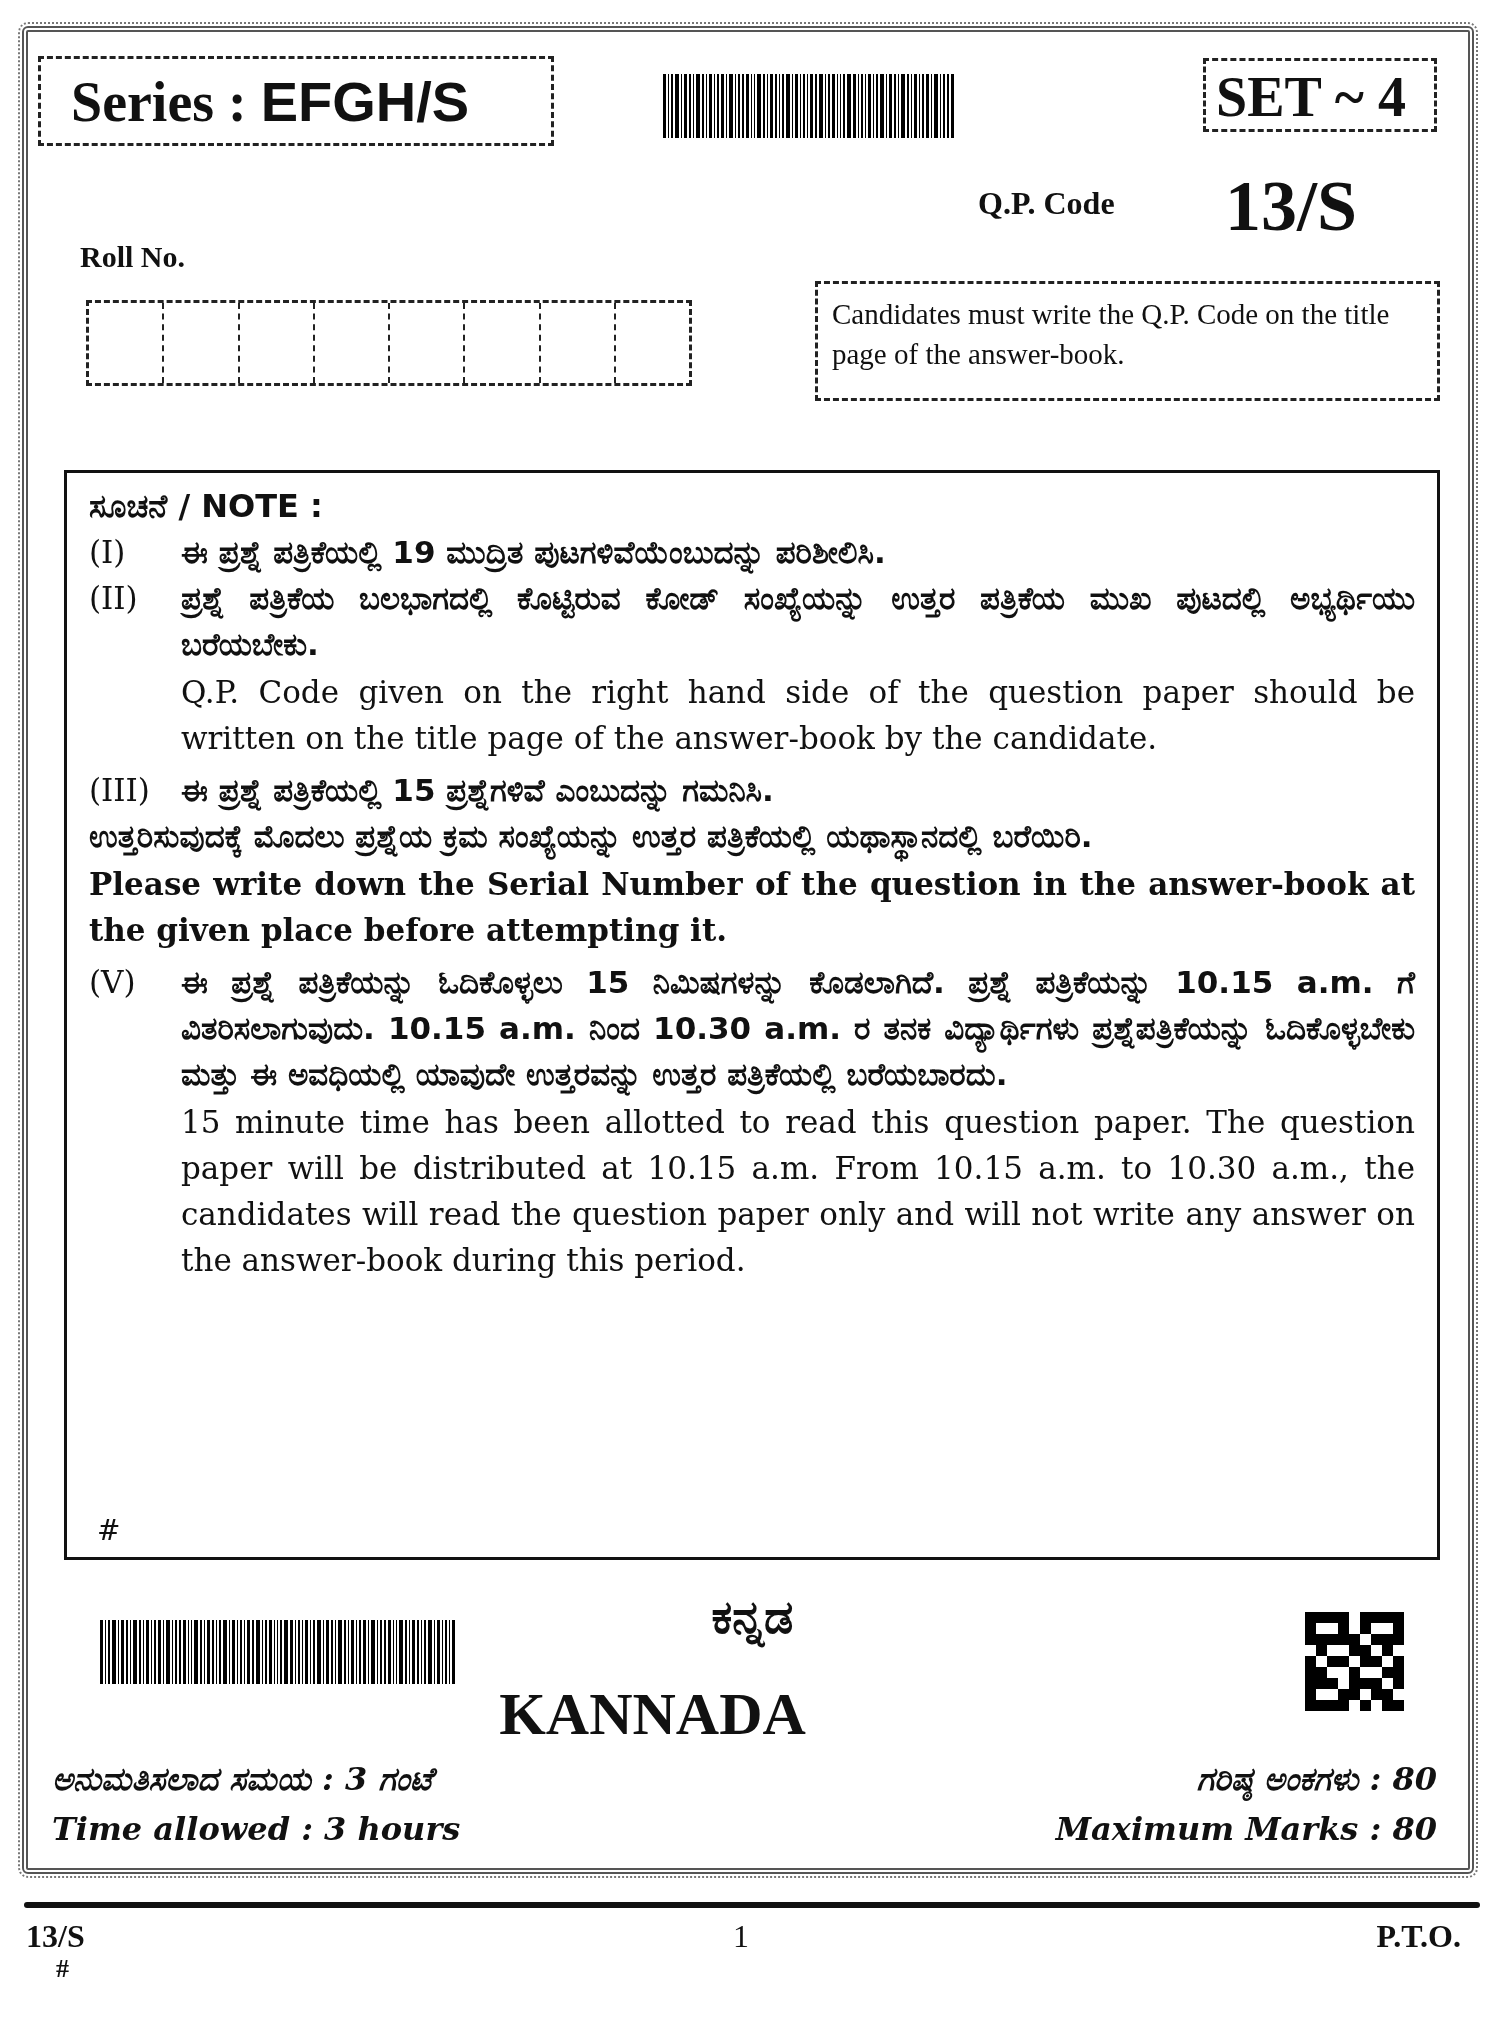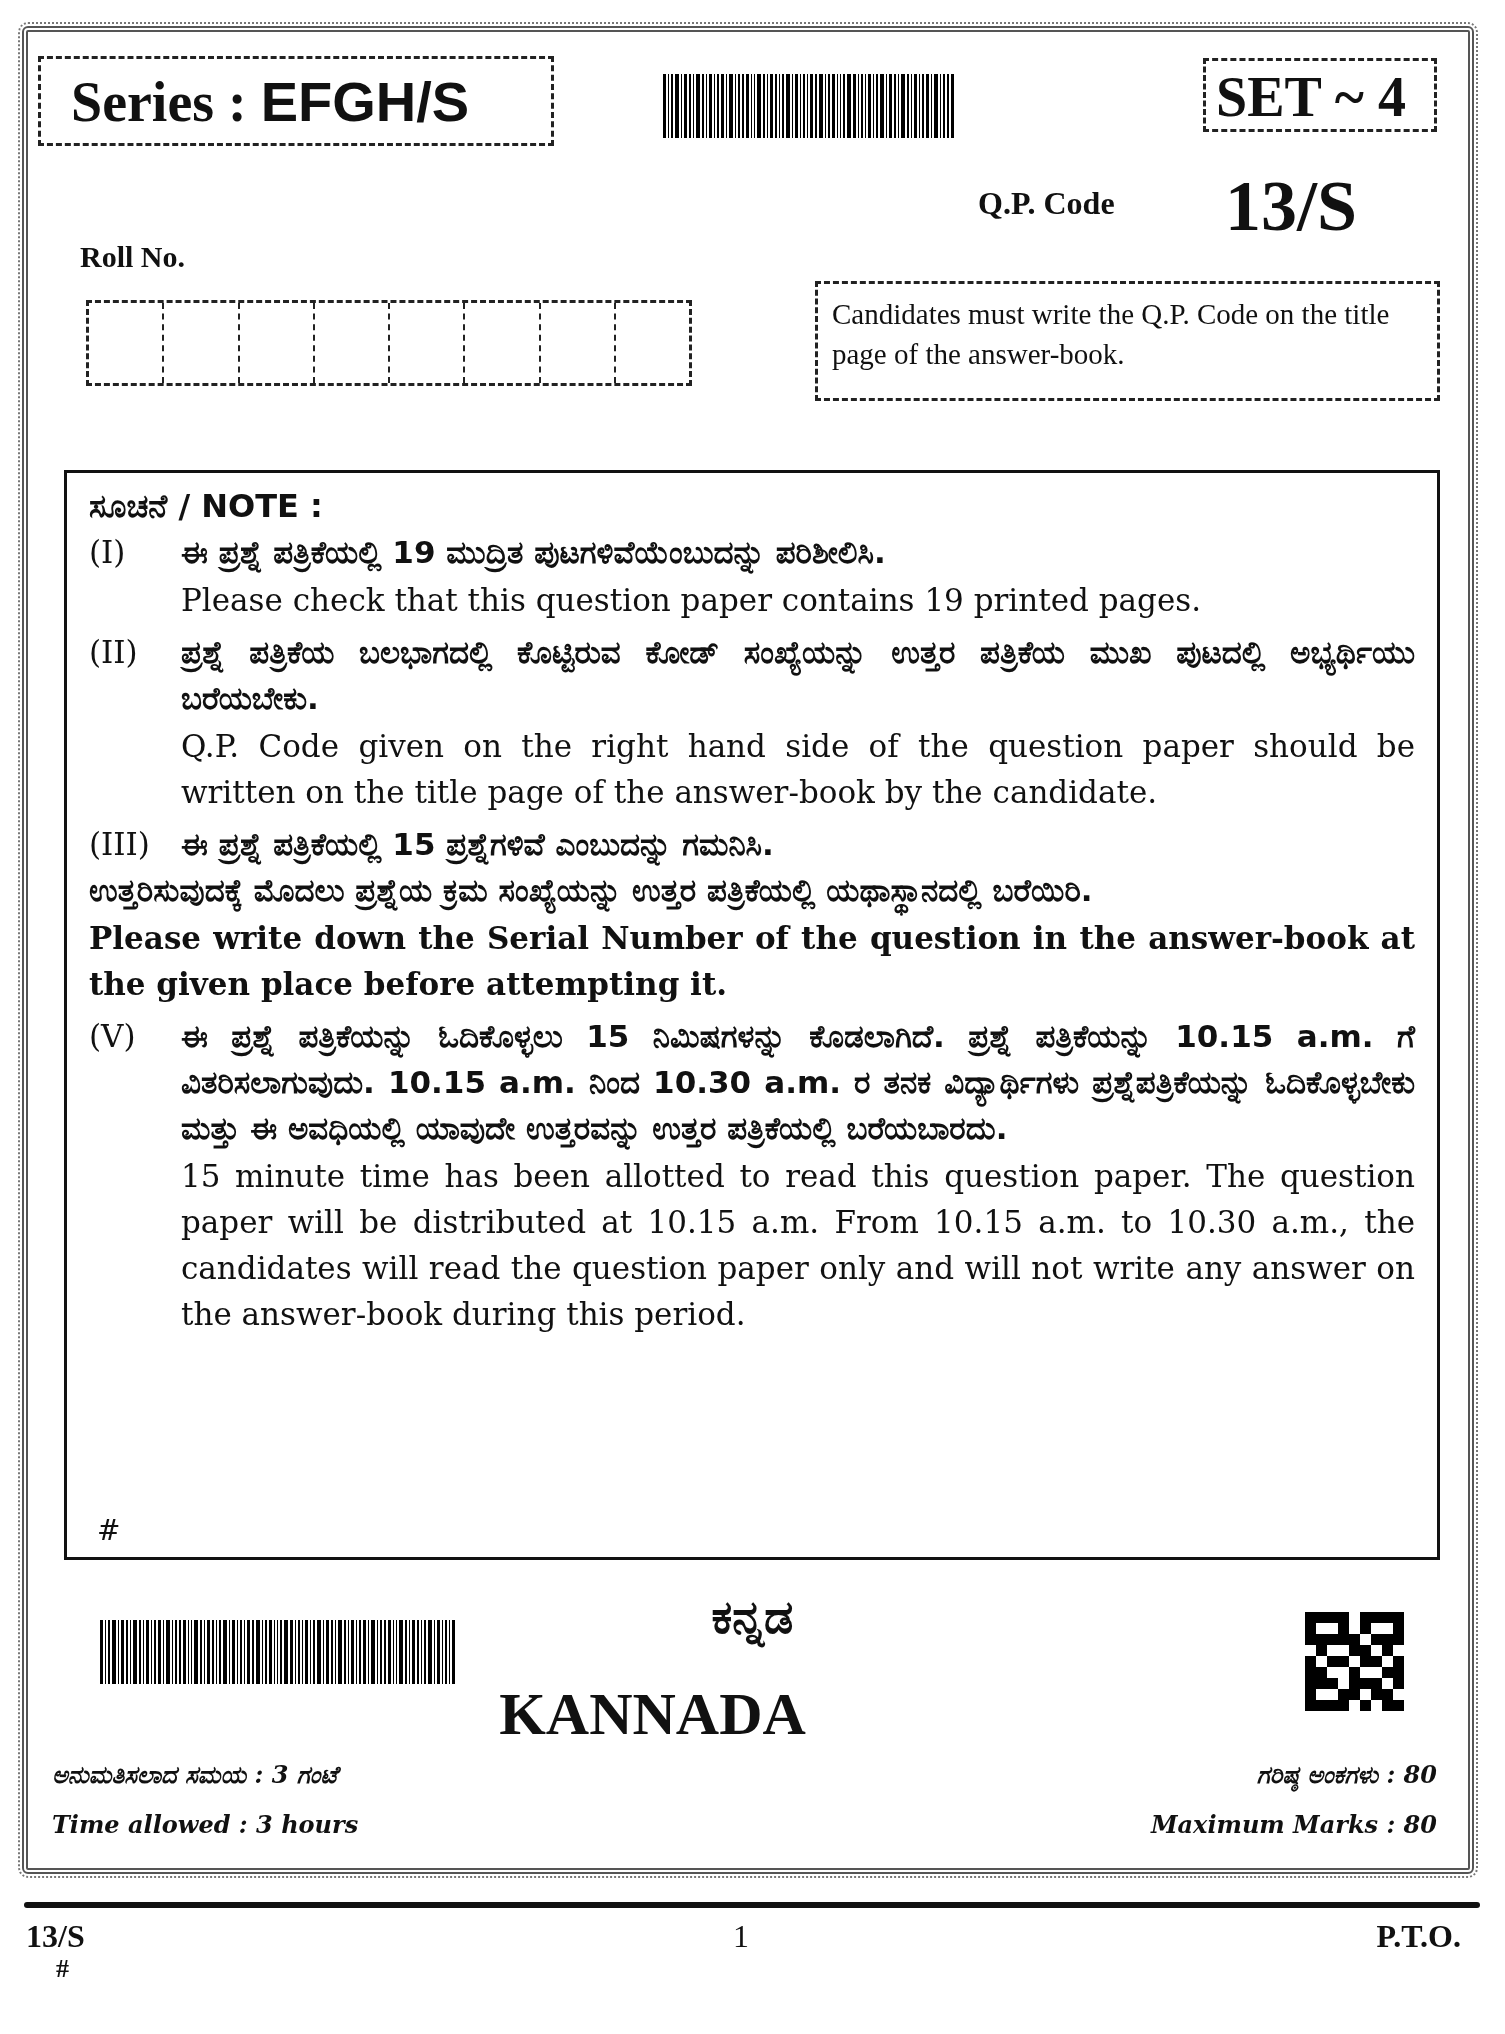--- a/index.html
+++ b/index.html
@@ -28,21 +28,21 @@
   .note-title { font-family:"DejaVu Sans", sans-serif; font-weight:bold; font-size:32px; margin-bottom:4px; }
   .note-item { display:flex; font-size:31px; line-height:46px; }
   .note-num { width:92px; flex-shrink:0; font-family:"DejaVu Serif", serif; }
   .note-body { flex:1; }
   .kn { font-family:"DejaVu Sans", sans-serif; font-weight:bold; text-align:justify; }
   .en { font-family:"DejaVu Serif", serif; text-align:justify; margin-top:2px; margin-bottom:6px; }
   .en.bold { font-weight:bold; }
   .hash-mark { position:absolute; left:30px; bottom:10px; font-size:28px; }
   .subject-kn { font-family:"DejaVu Sans", sans-serif; font-weight:bold; font-size:46px; }
   .subject-en { font-family:"Liberation Serif", serif; font-weight:bold; font-size:60px; }
-  .italic-line { font-family:"DejaVu Serif", serif; font-style:italic; font-size:24px;text-align:center; }
+  .italic-line { font-family:"DejaVu Serif", serif; font-style:italic; font-size:32px;text-align:center; }
   .qr { position:absolute; display:grid; grid-template-columns:repeat(9, 11px); grid-template-rows:repeat(9, 11px); }
   .qr span { width:11px; height:11px; }
   .footer-rule { position:absolute; left:24px; top:1902px; width:1456px; height:6px; background:#111; border-radius:3px; }
   .footer-text { font-family:"Liberation Serif", serif; font-weight:bold; font-size:32px; }
 </style>
 </head>
 <body>
 
 <div class="chain-border"></div>
 
@@ -149,21 +149,20 @@
   <span>Candidates must write the Q.P. Code on the title page of the answer-book.</span>
 </div>
 
 <div class="note-box">
   <div class="note-title">ಸೂಚನೆ / NOTE :</div>
 
   <div class="note-item">
     <div class="note-num">(I)</div>
     <div class="note-body">
       <div class="kn">ಈ ಪ್ರಶ್ನೆ ಪತ್ರಿಕೆಯಲ್ಲಿ 19 ಮುದ್ರಿತ ಪುಟಗಳಿವೆಯೆಂಬುದನ್ನು ಪರಿಶೀಲಿಸಿ.</div>
-      <div class="en">Please check that this question paper contains 19 printed pages.</div>
     </div>
   </div>
 
   <div class="note-item">
     <div class="note-num">(II)</div>
     <div class="note-body">
       <div class="kn">ಪ್ರಶ್ನೆ ಪತ್ರಿಕೆಯ ಬಲಭಾಗದಲ್ಲಿ ಕೊಟ್ಟಿರುವ ಕೋಡ್ ಸಂಖ್ಯೆಯನ್ನು ಉತ್ತರ ಪತ್ರಿಕೆಯ ಮುಖ ಪುಟದಲ್ಲಿ ಅಭ್ಯರ್ಥಿಯು ಬರೆಯಬೇಕು.</div>
       <div class="en">Q.P. Code given on the right hand side of the question paper should be written on the title page of the answer-book by the candidate.</div>
     </div>
   </div>

